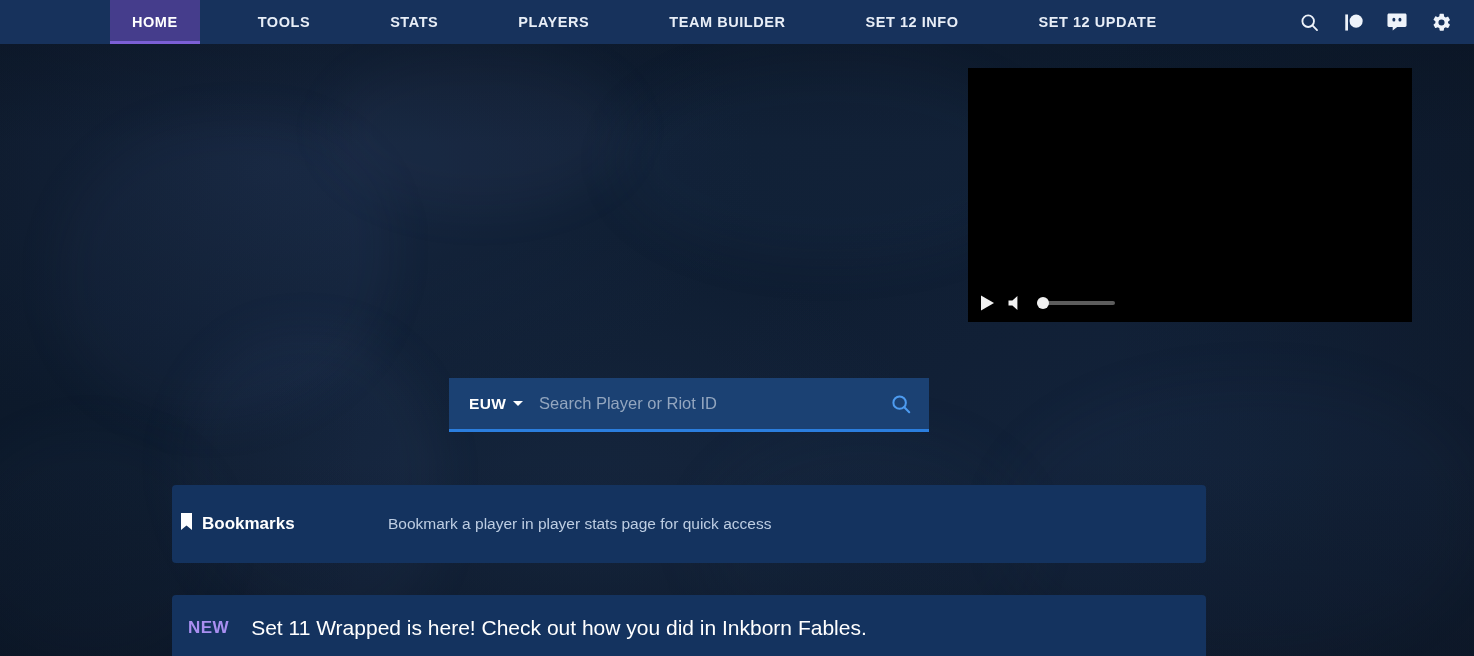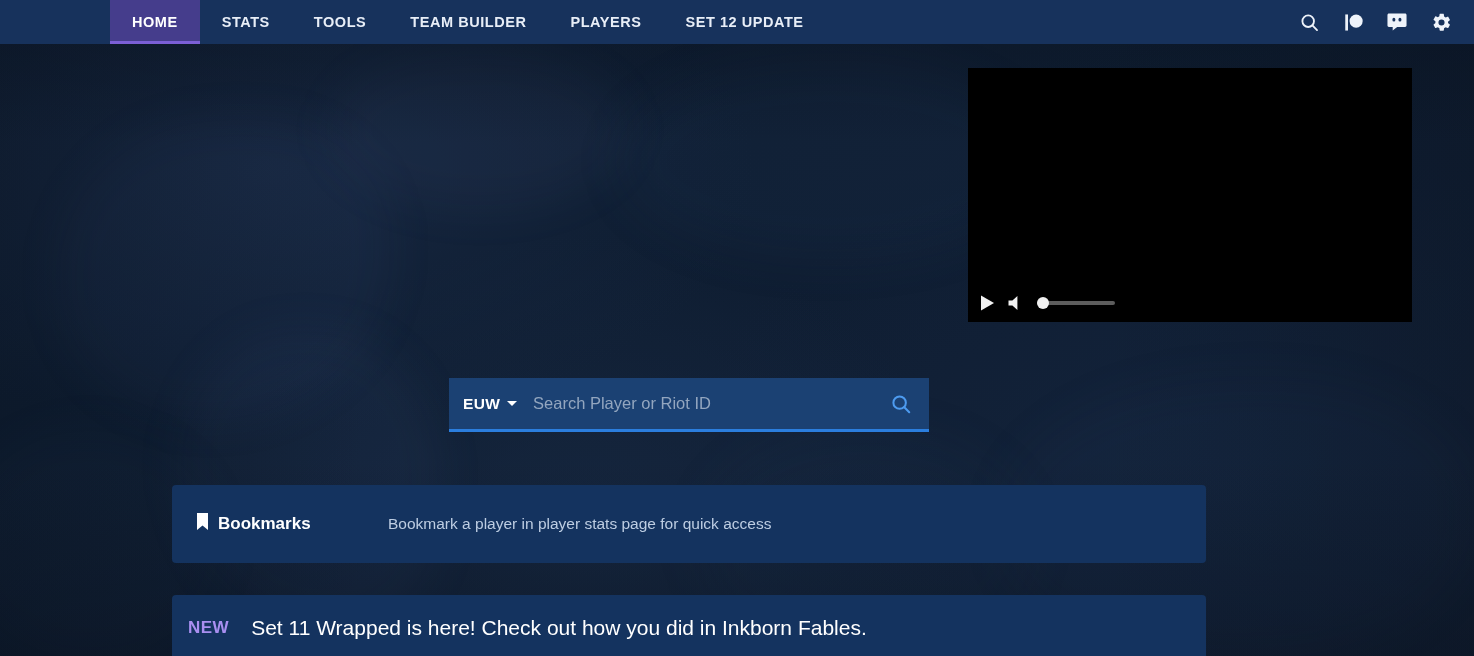--- a/index.html
+++ b/index.html
@@ -56,21 +56,21 @@
     position: absolute;
     top: 0; left: 0;
     width: 1474px;
     height: 44px;
     background: #17325c;
     display: flex;
     align-items: stretch;
     z-index: 20;
   }
   .nav-spacer { width: 110px; flex: 0 0 110px; }
-  .nav-items { display: flex; align-items: stretch; height: 44px; }
+  .nav-items { display: flex; align-items: stretch; height: 44px; gap: 36px; }
   .nav-item {
     display: flex;
     align-items: center;
     justify-content: center;
     padding: 0 22px;
     height: 44px;
     color: #e8eef7;
     font-size: 14.5px;
     font-weight: bold;
     letter-spacing: 0.55px;
@@ -143,21 +143,21 @@
     background: #1b4173;
     border-bottom: 3px solid #2b7ede;
     display: flex;
     align-items: center;
     z-index: 12;
   }
   .region-select {
     display: flex;
     align-items: center;
     gap: 7px;
-    padding: 0 14px 0 14px;
+    padding: 0 14px 0 20px;
     height: 100%;
     cursor: pointer;
     color: #ffffff;
     font-size: 15.5px;
     font-weight: bold;
     letter-spacing: 0.3px;
   }
   .caret {
     width: 0; height: 0;
     border-left: 5px solid transparent;
@@ -195,21 +195,21 @@
   .panel-bookmarks {
     top: 485px;
     height: 78px;
     display: flex;
     align-items: center;
   }
   .bm-title {
     display: flex;
     align-items: center;
     gap: 9px;
-    padding-left: 24px;
+    padding-left: 8px;
     width: 216px;
     color: #ffffff;
     font-size: 17px;
     font-weight: bold;
   }
   .bm-desc {
     color: #bdcde2;
     font-size: 15.5px;
     text-align: right;
   }
@@ -251,30 +251,33 @@
   </div>
 
   <div class="navbar">
     <div class="nav-spacer"></div>
 
     <div class="nav-items">
       <div class="nav-item active">
         <span>HOME</span>
       </div>
       <div class="nav-item">
+        <span>TOOLS</span>
+      </div>
+      <div class="nav-item">
         <span>STATS</span>
       </div>
       <div class="nav-item">
-        <span>TOOLS</span>
+        <span>PLAYERS</span>
       </div>
       <div class="nav-item">
         <span>TEAM BUILDER</span>
       </div>
       <div class="nav-item">
-        <span>PLAYERS</span>
+        <span>SET 12 INFO</span>
       </div>
       <div class="nav-item">
         <span>SET 12 UPDATE</span>
       </div>
     </div>
 
     <div class="nav-right">
 
       <div class="nav-icon-btn">
         <svg width="21" height="21" viewBox="0 0 24 24" fill="none" stroke="#eef3fa" stroke-width="2.1" stroke-linecap="round">

